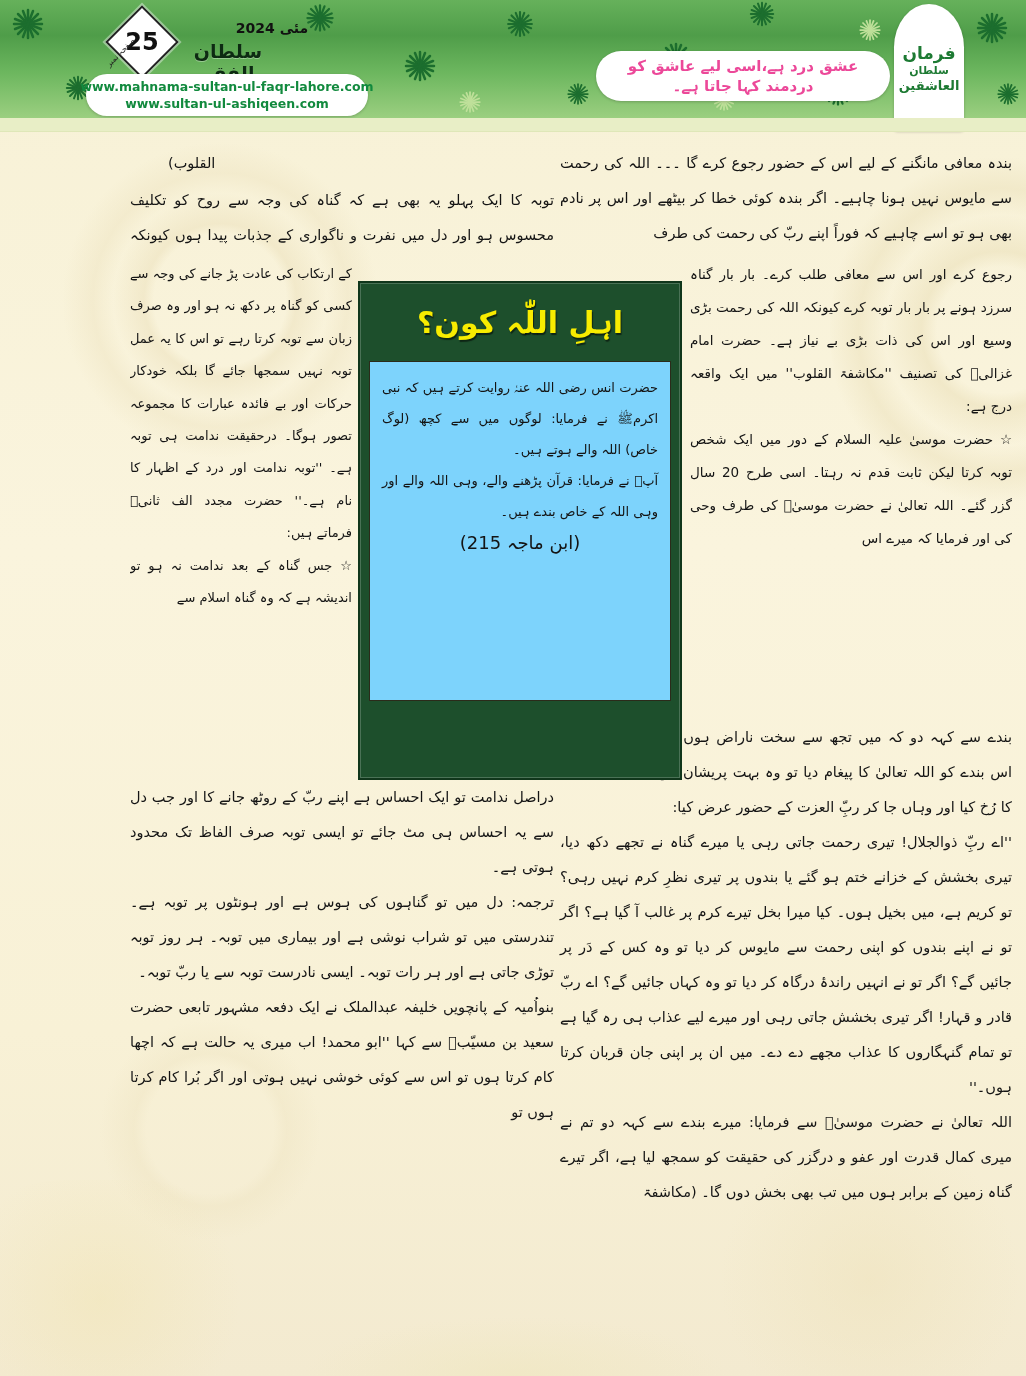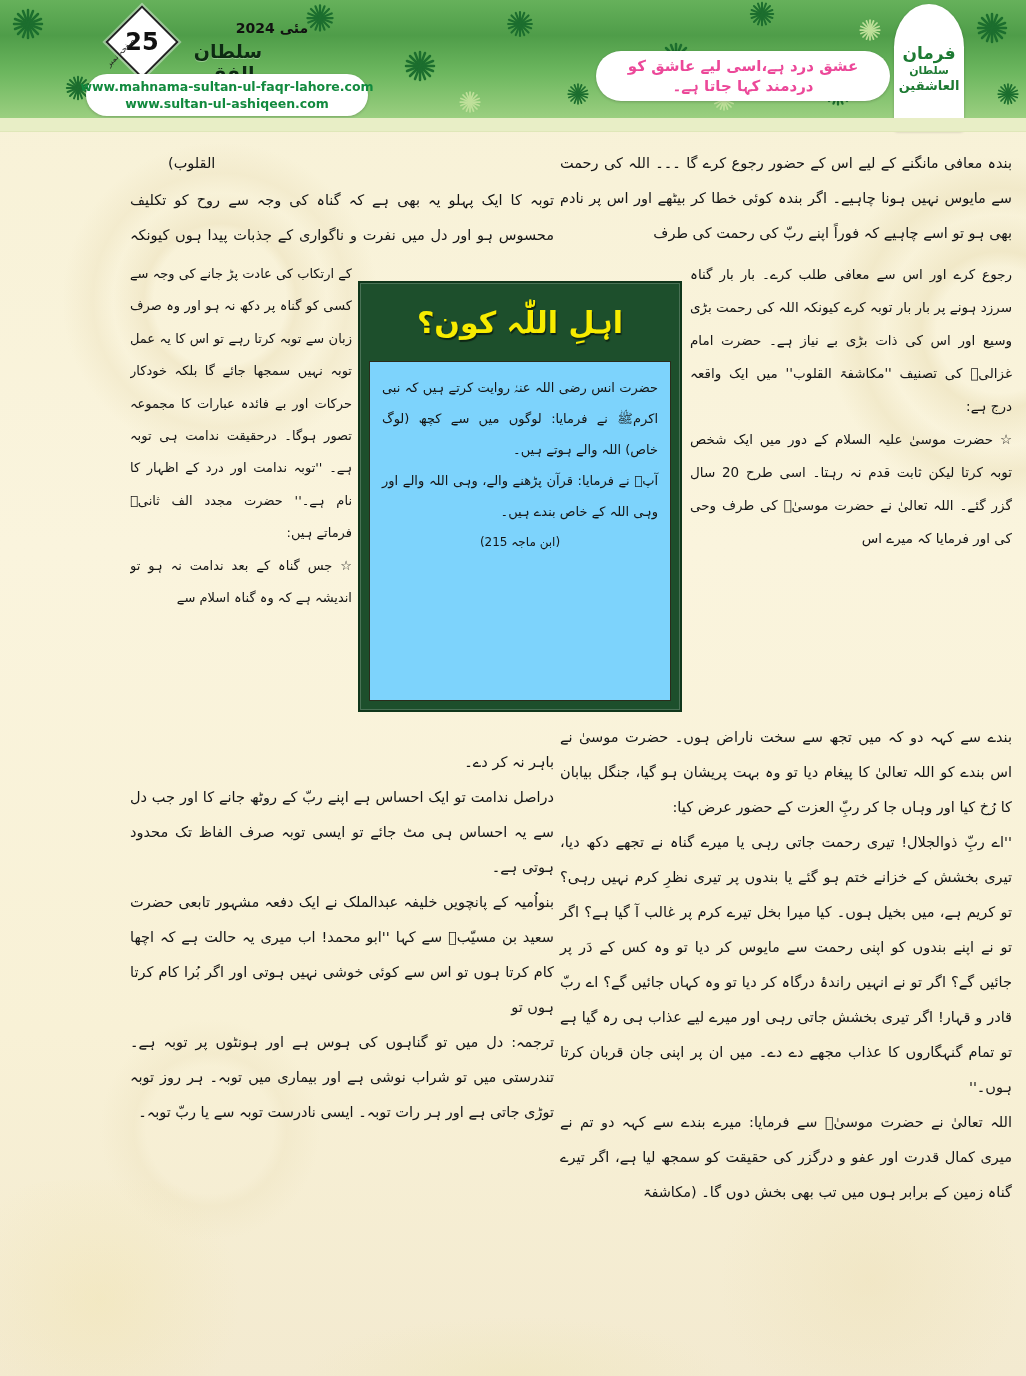--- a/index.html
+++ b/index.html
@@ -49,29 +49,29 @@
   .blk{position:absolute;direction:rtl;color:#141414;text-align:justify;text-align-last:right;}
   .wide{width:452px;font-size:14.5px;line-height:35px;}
   .lwide{width:424px;font-size:14.5px;line-height:35px;}
   .narrow-r{left:690px;width:322px;font-size:13.5px;line-height:33px;overflow:hidden;}
   .narrow-l{left:130px;width:222px;font-size:13px;line-height:32.4px;overflow:hidden;}
   .blk p{margin:0;}
   .cont-line{padding-left:38px;text-align:left;text-align-last:left;}
   .verse{margin:6px 0;text-align:center;text-align-last:center;word-spacing:7px;}
   .verse div{line-height:36px;}
   
-  .hbox{position:absolute;left:358px;top:281px;width:324px;height:431px;background:#1d4f2c;
+  .hbox{position:absolute;left:358px;top:281px;width:324px;height:499px;background:#1d4f2c;
         border:2px solid #10361b;box-sizing:border-box;box-shadow:0 0 0 1px #ffffff33 inset;}
   .hbox-title{height:78px;display:flex;align-items:center;justify-content:center;}
   .hbox-title span{font-size:30px;font-weight:bold;color:#f8ec00;direction:rtl;text-shadow:1px 2px 1px #00000088;}
   .hbox-body{margin:0 9px 9px 9px;height:340px;background:#7dd3fc;border:1px solid #2b2b1a;
         box-sizing:border-box;padding:10px 12px 6px 12px;direction:rtl;color:#141414;
         font-size:13px;line-height:31px;text-align:justify;text-align-last:right;overflow:hidden;}
   .hbox-body p{margin:0;}
-  .href-line{text-align:center;text-align-last:center;font-size:12px;margin-top:2px;}
+  .href-line{text-align:center;text-align-last:center;font-size:18px;margin-top:2px;}
 </style>
 </head>
 <body>
 
 <div class="page">
 
   <div class="header">
     <svg class="bursts" width="1026" height="118" aria-hidden="true">
       <defs>
         <g id="b" stroke="currentColor" stroke-width="2.5" stroke-linecap="round">
@@ -155,22 +155,22 @@
   <div class="blk lwide" style="left:130px;top:183px;height:75px;overflow:hidden;">
     <p>توبہ کا ایک پہلو یہ بھی ہے کہ گناہ کی وجہ سے روح کو تکلیف محسوس ہو اور دل میں نفرت و ناگواری کے جذبات پیدا ہوں کیونکہ اگر گناہوں</p>
   </div>
   <div class="blk narrow-l" style="top:258px;height:487px;">
     <p>کے ارتکاب کی عادت پڑ جانے کی وجہ سے کسی کو گناہ پر دکھ نہ ہو اور وہ صرف زبان سے توبہ کرتا رہے تو اس کا یہ عمل توبہ نہیں سمجھا جائے گا بلکہ خودکار حرکات اور بے فائدہ عبارات کا مجموعہ تصور ہوگا۔ درحقیقت ندامت ہی توبہ ہے۔ ''توبہ ندامت اور درد کے اظہار کا نام ہے۔'' حضرت مجدد الف ثانیؒ فرماتے ہیں:</p>
     <p>☆ جس گناہ کے بعد ندامت نہ ہو تو اندیشہ ہے کہ وہ گناہ اسلام سے</p>
   </div>
   <div class="blk lwide" style="left:130px;top:745px;">
     <p>باہر نہ کر دے۔</p>
     <p>دراصل ندامت تو ایک احساس ہے اپنے ربّ کے روٹھ جانے کا اور جب دل سے یہ احساس ہی مٹ جائے تو ایسی توبہ صرف الفاظ تک محدود ہوتی ہے۔</p>
+    <p>ترجمہ: دل میں تو گناہوں کی ہوس ہے اور ہونٹوں پر توبہ ہے۔ تندرستی میں تو شراب نوشی ہے اور بیماری میں توبہ۔ ہر روز توبہ توڑی جاتی ہے اور ہر رات توبہ۔ ایسی نادرست توبہ سے یا ربّ توبہ۔</p>
     <p>بنواُمیہ کے پانچویں خلیفہ عبدالملک نے ایک دفعہ مشہور تابعی حضرت سعید بن مسیّبؒ سے کہا ''ابو محمد! اب میری یہ حالت ہے کہ اچھا کام کرتا ہوں تو اس سے کوئی خوشی نہیں ہوتی اور اگر بُرا کام کرتا ہوں تو</p>
-    <p>ترجمہ: دل میں تو گناہوں کی ہوس ہے اور ہونٹوں پر توبہ ہے۔ تندرستی میں تو شراب نوشی ہے اور بیماری میں توبہ۔ ہر روز توبہ توڑی جاتی ہے اور ہر رات توبہ۔ ایسی نادرست توبہ سے یا ربّ توبہ۔</p>
   </div>
 
   <div class="hbox">
     <div class="hbox-title">
       <span>اہلِ اللّٰہ کون؟</span>
     </div>
     <div class="hbox-body">
       <p>حضرت انس رضی اللہ عنہٗ روایت کرتے ہیں کہ نبی اکرمﷺ نے فرمایا: لوگوں میں سے کچھ (لوگ خاص) اللہ والے ہوتے ہیں۔</p>
       <p>آپؐ نے فرمایا: قرآن پڑھنے والے، وہی اللہ والے اور وہی اللہ کے خاص بندے ہیں۔</p>
       <p class="href-line">(ابن ماجہ 215)</p>

